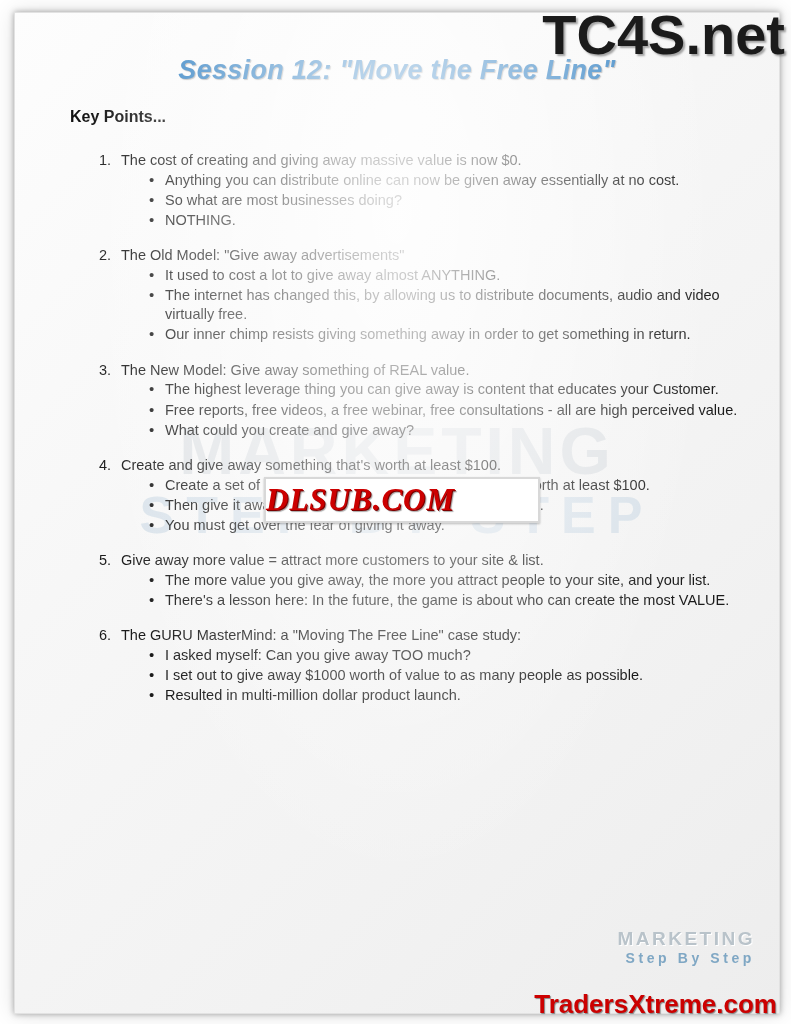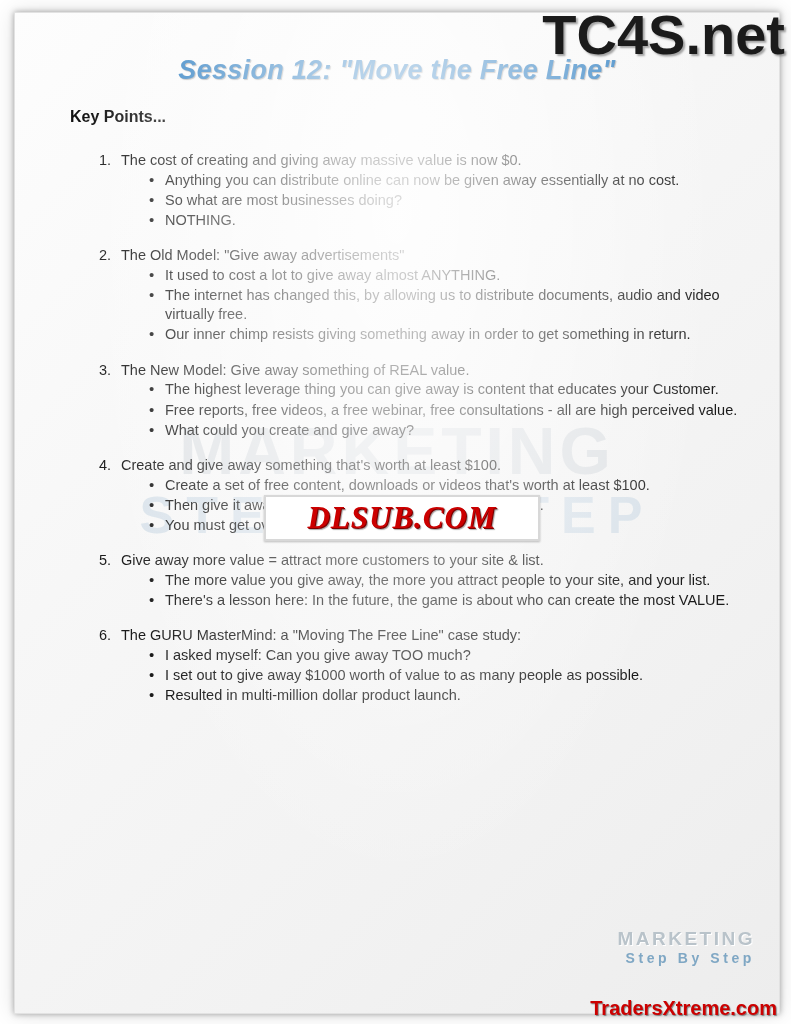--- a/index.html
+++ b/index.html
@@ -143,27 +143,26 @@
     left: 0;
     top: -1px;
     font-size: 15px;
     color: #1b1b1b;
   }
 
   
   #dlsub {
     position: absolute;
     left: 249px;
-    top: 482px;
+    top: 464px;
     width: 272px;
     height: 42px;
     z-index: 25;
     display: flex;
     align-items: center;
-    justify-content: center;
     background: #ffffff;
     border: 2px solid #d8d8d8;
     box-shadow: 0 1px 2px rgba(0,0,0,0.25);
   }
   #dlsub span {
     font-family: "Liberation Serif", serif;
     font-size: 31px;
     font-weight: bold;
     font-style: italic;
     color: #cc0000;
@@ -195,21 +194,21 @@
     color: #7fa7c4;
     margin-top: 3px;
     font-family: "Liberation Sans", sans-serif;
   }
 
   
   #tradersxtreme {
     position: absolute;
     right: 14px;
     bottom: 4px;
-    font-size: 20px;
+    font-size: 26px;
     font-weight: bold;
     color: #cc0000;
     text-shadow: 1px 1px 1px rgba(90,90,90,0.7);
     z-index: 30;
     font-family: "Liberation Sans", sans-serif;
   }
 </style>
 </head>
 <body>
 

